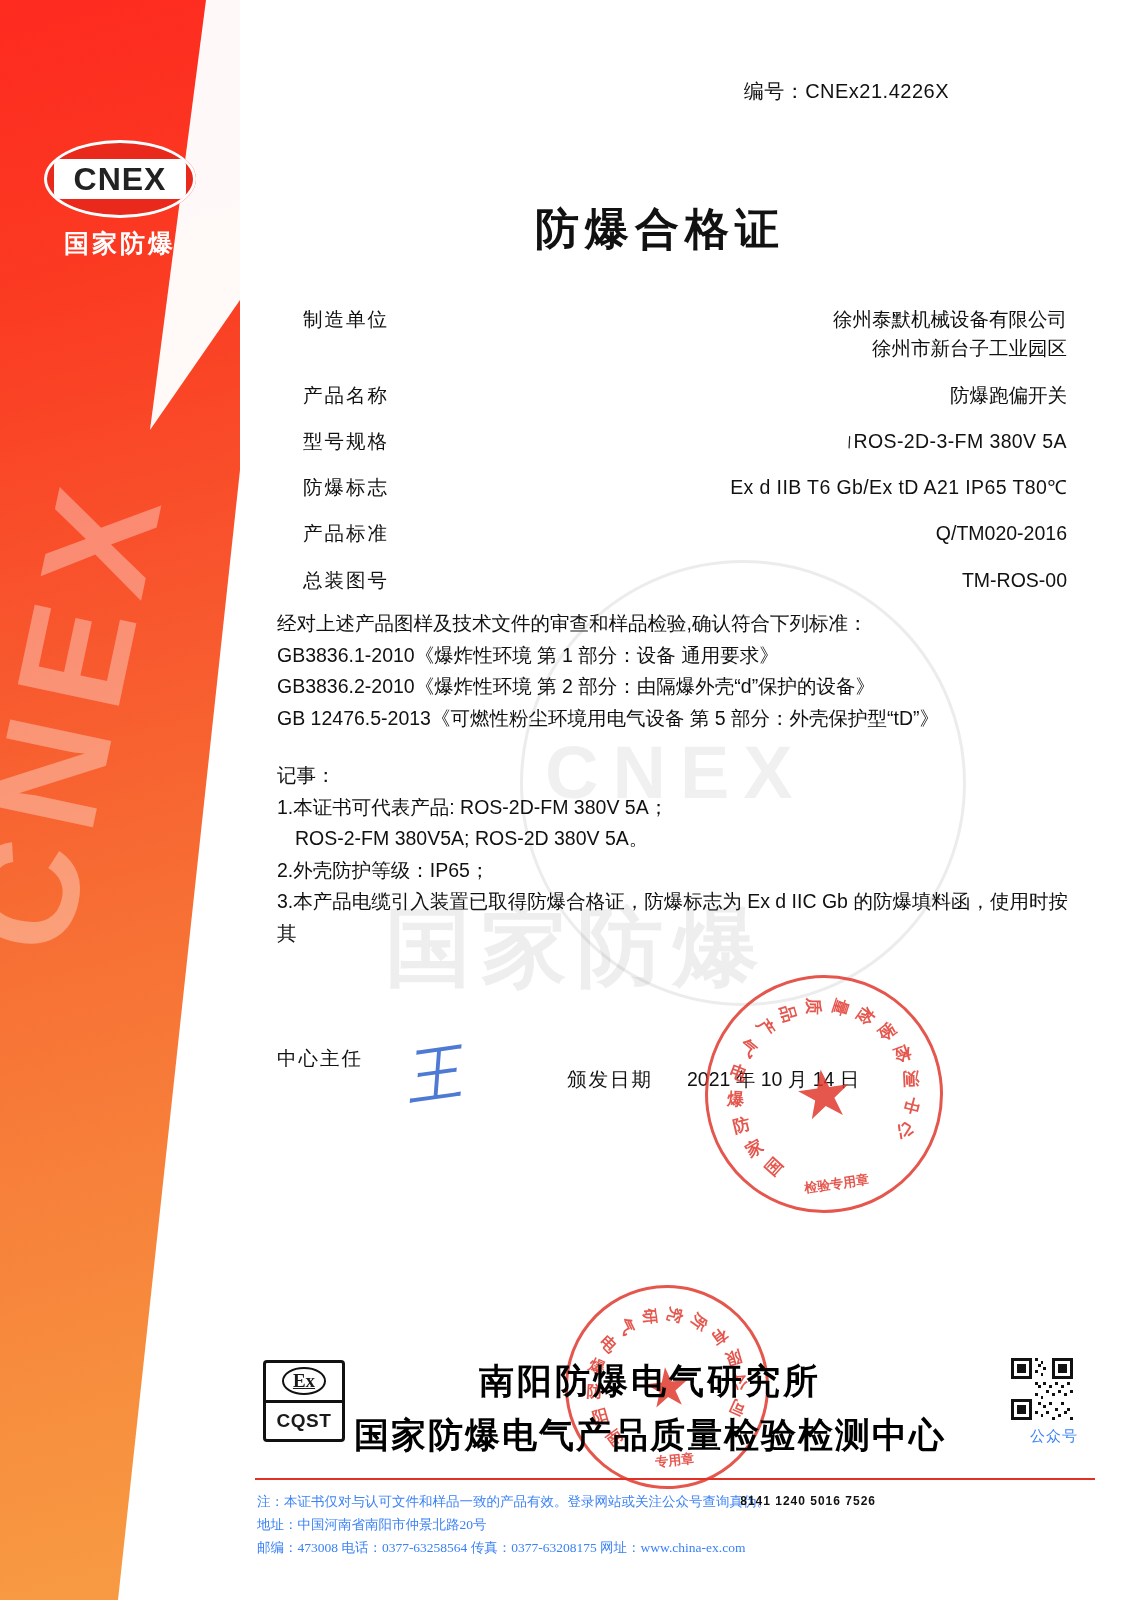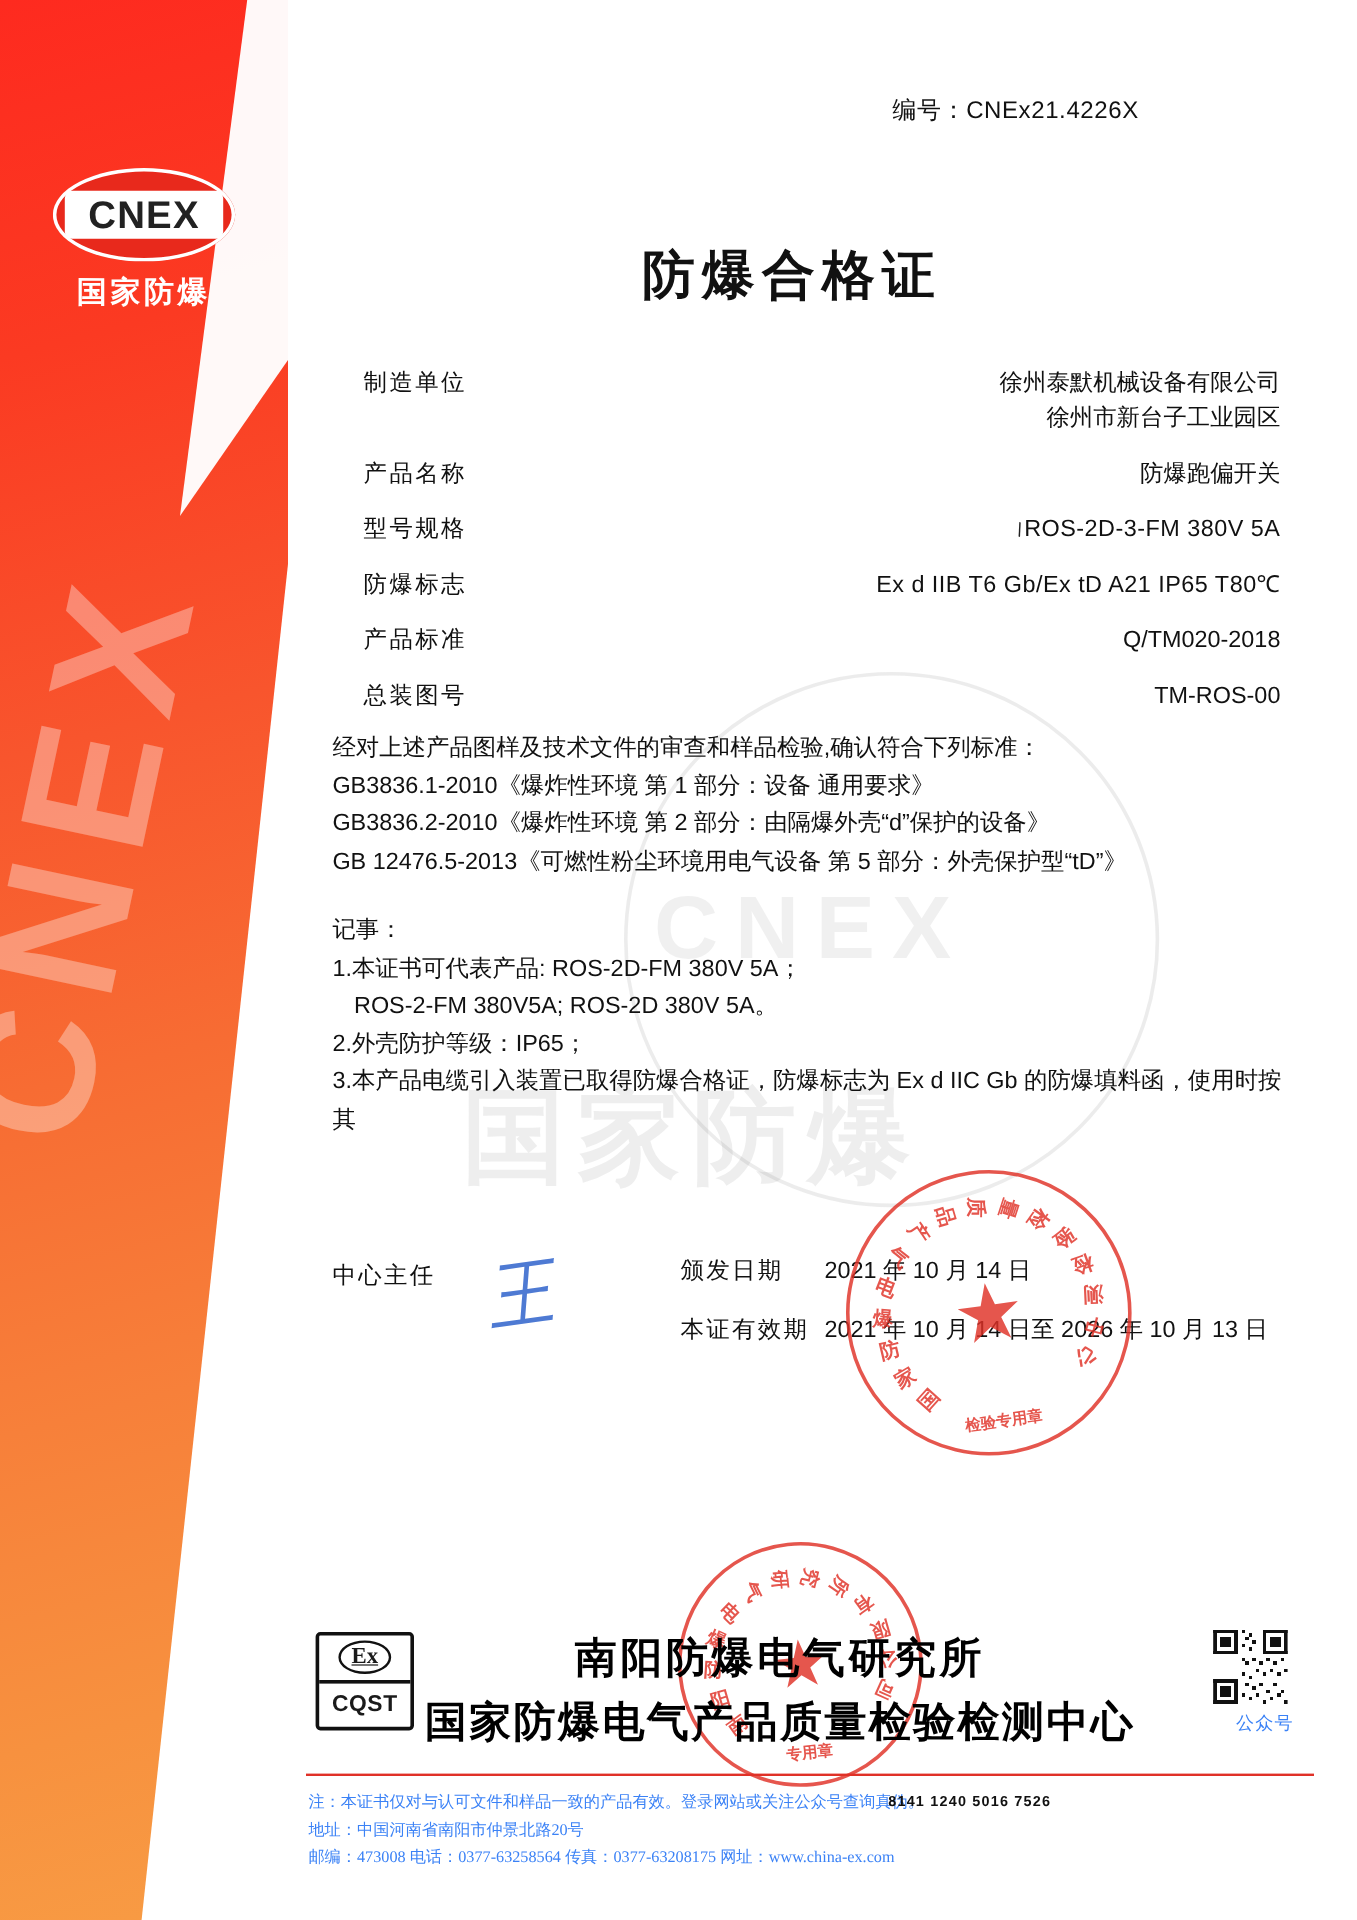--- a/index.html
+++ b/index.html
@@ -460,21 +460,21 @@
     <div class="field-row">
       <div class="field-label">型号规格</div>
       <div class="field-value spaced"><span class="tick">\</span><span>ROS-2D-3-FM    380V    5A</span></div>
     </div>
     <div class="field-row">
       <div class="field-label">防爆标志</div>
       <div class="field-value spaced">Ex d IIB T6 Gb/Ex tD A21 IP65 T80℃</div>
     </div>
     <div class="field-row">
       <div class="field-label">产品标准</div>
-      <div class="field-value">Q/TM020-2018</div>
+      <div class="field-value">Q/TM020-2016</div>
     </div>
     <div class="field-row">
       <div class="field-label">总装图号</div>
       <div class="field-value">TM-ROS-00</div>
     </div>
   </div>
 
   <div class="standards">
     <div>经对上述产品图样及技术文件的审查和样品检验,确认符合下列标准：</div>
     <div>GB3836.1-2010《爆炸性环境  第 1 部分：设备  通用要求》</div>
@@ -493,24 +493,20 @@
   <div class="sign-block">
     <div class="sign-row">
       <div class="sign-left">
         <span class="lbl">中心主任</span>
         <span class="signature">王</span>
       </div>
       <div class="sign-right">
         <div class="line">
           <span class="k">颁发日期</span>
           <span class="v">2021 年 10 月 14 日</span>
-        </div>
-        <div class="line">
-          <span class="k">本证有效期</span>
-          <span class="v">2021 年 10 月 14 日至 2026 年 10 月 13 日</span>
         </div>
       </div>
     </div>
   </div>
 
   <div class="stamp stamp-1">
     <div class="arc-text" id="arc1">
         <span style="transform: rotate(-130deg) translate(0px, -96px) rotate(90deg);">国</span>
         <span style="transform: rotate(-112.667deg) translate(0px, -96px) rotate(90deg);">家</span>
         <span style="transform: rotate(-95.3333deg) translate(0px, -96px) rotate(90deg);">防</span>

